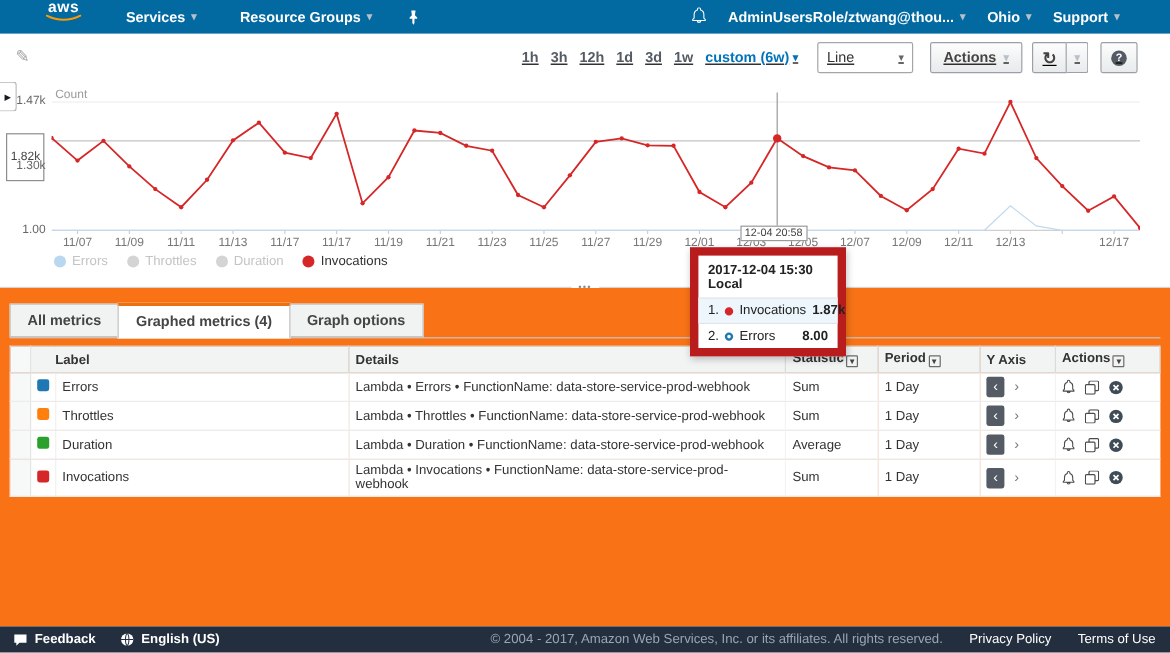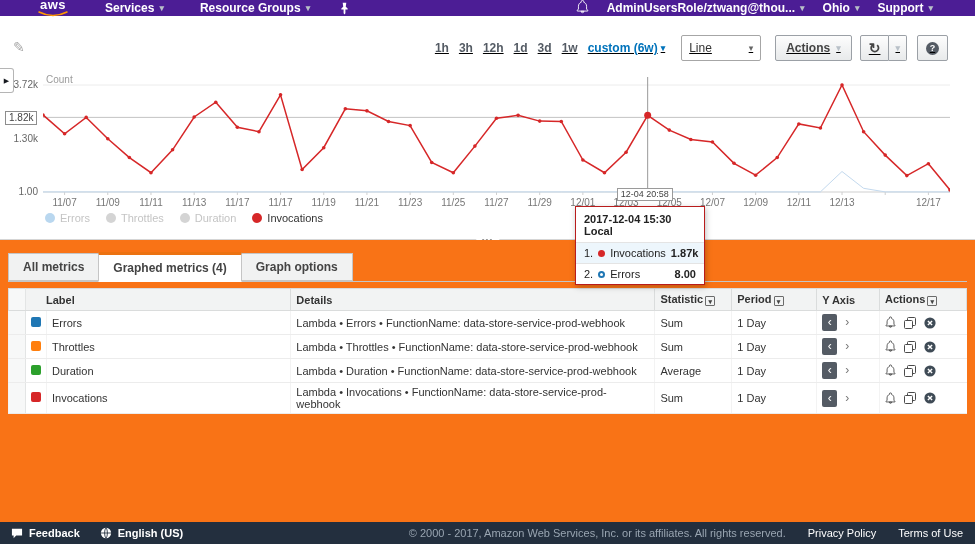--- a/index.html
+++ b/index.html
@@ -1,22 +1,22 @@
 <!DOCTYPE html>
 <html><head>
 <meta charset="utf-8">
 <style>
   * { box-sizing: border-box; }
   html,body { margin:0; padding:0; background:#e9e9e9; }
   #page { position:relative; width:975px; height:544px; background:#fff; overflow:hidden;
           font-family:"Liberation Sans", sans-serif; }
 
   
-  .topnav { position:absolute; top:0; left:0; right:0; height:16px; background:#4c1d95;
-            display:flex; align-items:center; color:#fff; font-size:12px; padding-left:35px; }
+  .topnav { position:absolute; top:0; left:0; right:0; height:28px; background:#0369a1;
+            display:flex; color:#fff; font-size:12px; padding-left:35px; }
   .aws-logo { display:flex; flex-direction:column; align-items:center; width:36px; }
   .aws-logo .aws-word { font-weight:bold; font-size:13px; letter-spacing:.5px; line-height:12px; }
   .nav-item { display:flex; align-items:center; gap:5px; font-weight:bold; cursor:pointer; white-space:nowrap; }
   .nav-caret { font-size:9px; color:#b8c0c8; }
   .nav-right { margin-left:auto; margin-right:42px; display:flex; align-items:center; gap:18px; }
   .ml34{margin-left:34px;} .ml36{margin-left:36px;} .ml30{margin-left:30px;}
 
   
   .page-title { position:absolute; left:13px; top:39px; font-size:17px; color:#545b64; display:flex; gap:9px; align-items:center; }
   .pencil { color:#a5a5a5; font-size:14px; cursor:pointer; }
@@ -39,32 +39,32 @@
   .help-circle { width:13px; height:13px; border-radius:50%; background:#545b64; color:#fff; font-size:9px; font-weight:bold;
                  display:flex; align-items:center; justify-content:center; }
 
   
   .sidebar-toggle { position:absolute; left:0; top:68px; width:14px; height:25px; background:#fff; border:1px solid #b5b5b5;
                     border-left:none; border-radius:0 3px 3px 0; font-size:7px; color:#16191f; display:flex; align-items:center;
                     justify-content:center; cursor:pointer; padding:0; }
   .count-label { position:absolute; left:46px; top:74px; font-size:10px; color:#9b9b9b; }
   .ytick { position:absolute; left:0; width:38px; text-align:right; font-size:10px; color:#666; }
   .ytick-box { position:absolute; left:5px; top:111px; font-size:10px; color:#444; background:#fff; border:1px solid #8d8d8d;
-               padding:0 3px; line-height:12px; }
+               padding:13px 3px; line-height:12px; }
   #chart-svg { position:absolute; left:43px; top:75px; }
   #xlabels { position:absolute; left:43px; top:197px; width:907px; height:12px; }
   .xtick { position:absolute; top:0; width:44px; text-align:center; font-size:10px; color:#777; }
   #crosshair-xlabel { position:absolute; top:188px; font-size:9px; color:#444; background:#fff; border:1px solid #9a9a9a;
                       padding:0 3px; line-height:11px; z-index:5; white-space:nowrap; }
   .legend { position:absolute; left:45px; top:212px; display:flex; gap:16px; align-items:center; }
   .legend-item { display:flex; gap:5px; align-items:center; font-size:11px; cursor:pointer; }
   .legend-marker { width:10px; height:10px; border-radius:50%; }
 
   
-  .tooltip { position:absolute; left:575px; top:206px; width:130px; background:#fff; border:1px solid #b91c1c;
+  .tooltip { position:absolute; left:575px; top:206px; width:130px; background:#fff; border:7px solid #b91c1c;
              box-shadow:1px 2px 6px rgba(0,0,0,.25); z-index:20; font-size:11px; color:#222; }
   .tooltip-title { font-weight:bold; padding:6px 8px 5px; }
   .tooltip-row { display:flex; align-items:center; gap:5px; padding:4px 8px; border-top:1px solid #e4e4e4; }
   .tooltip-row.hl { background:#edf6fc; }
   .tt-marker { width:7px; height:7px; border:2px solid; border-radius:50%; flex:none; }
   .tt-value { margin-left:auto; font-weight:bold; }
 
   
   .divider { position:absolute; top:239px; left:0; right:0; border-top:1px solid #d5d5d5; }
   .divider-handle { position:absolute; top:-4px; left:50%; transform:translateX(-50%); background:#fff; color:#8b8b8b;
@@ -191,21 +191,21 @@
     <button class="btn help-btn">
       <span class="help-circle">?</span>
     </button>
   </div>
 
   <button class="sidebar-toggle">
     <span>▶</span>
   </button>
 
   <span class="count-label">Count</span>
-  <span class="ytick" style="top:79px;">3.72k</span>
+  <span class="ytick" style="top:79px;">1.47k</span>
   <span class="ytick-box">1.82k</span>
   <span class="ytick" style="top:133px;">1.30k</span>
   <span class="ytick" style="top:186px;">1.00</span>
 
   <svg id="chart-svg" width="907" height="122" viewBox="0 0 907 122">
       <line x1="0" y1="10" x2="907" y2="10" stroke="#ececec"></line>
       <line x1="0" y1="117" x2="907" y2="117" stroke="#cfcfcf"></line>
       <line x1="21.595238095238095" y1="117" x2="21.595238095238095" y2="120" stroke="#cfcfcf"></line>
       <line x1="64.78571428571429" y1="117" x2="64.78571428571429" y2="120" stroke="#cfcfcf"></line>
       <line x1="107.97619047619048" y1="117" x2="107.97619047619048" y2="120" stroke="#cfcfcf"></line>
@@ -518,19 +518,19 @@
       </span>
       <span class="footer-item">
         <svg width="12" height="12" viewBox="0 0 14 14">
           <circle cx="7" cy="7" r="6" fill="#fff"></circle>
           <path d="M1 7h12M7 1c-2.2 1.7-2.2 10.3 0 12M7 1c2.2 1.7 2.2 10.3 0 12" fill="none" stroke="#232f3e" stroke-width="1"></path>
         </svg>
         <span>English (US)</span>
       </span>
     </div>
     <div class="footer-right">
-      <span class="copyright">© 2000 - 2017, Amazon Web Services, Inc. or its affiliates. All rights reserved.</span>
+      <span class="copyright">© 2004 - 2017, Amazon Web Services, Inc. or its affiliates. All rights reserved.</span>
       <span class="footer-link">Privacy Policy</span>
       <span class="footer-link">Terms of Use</span>
     </div>
   </footer>
 
 </div>
 
 </body></html>

